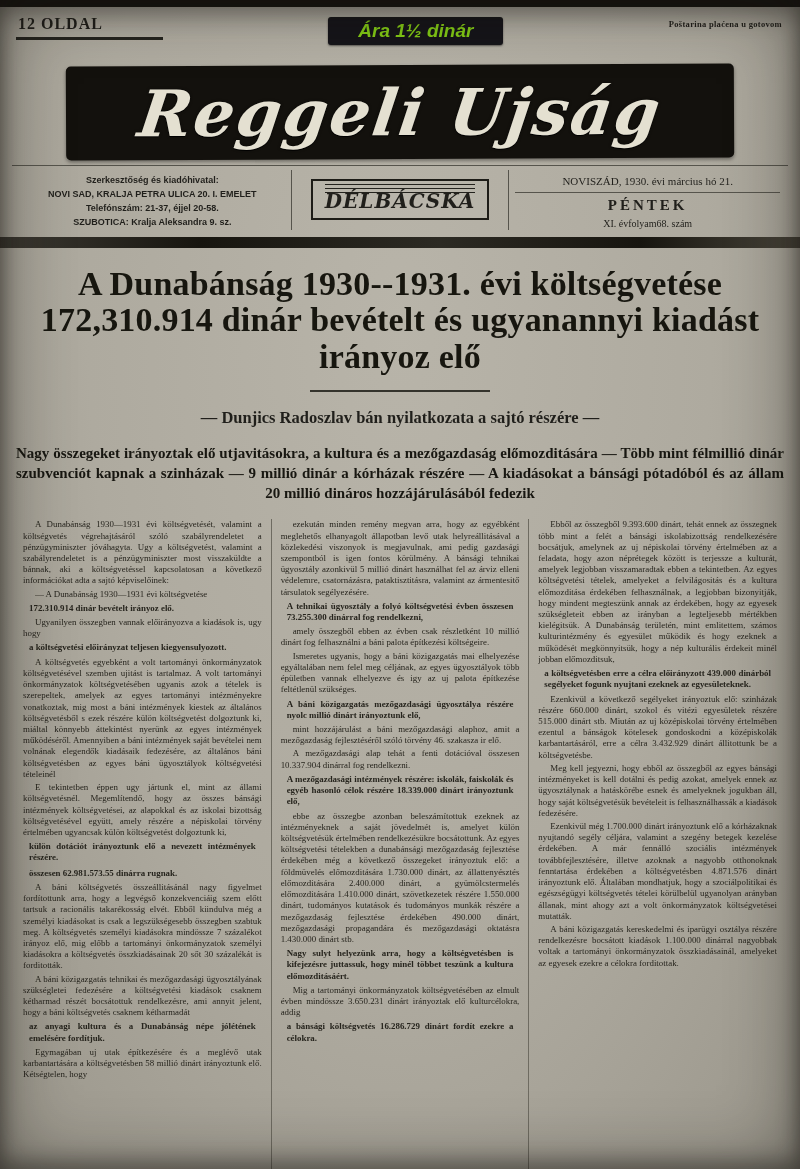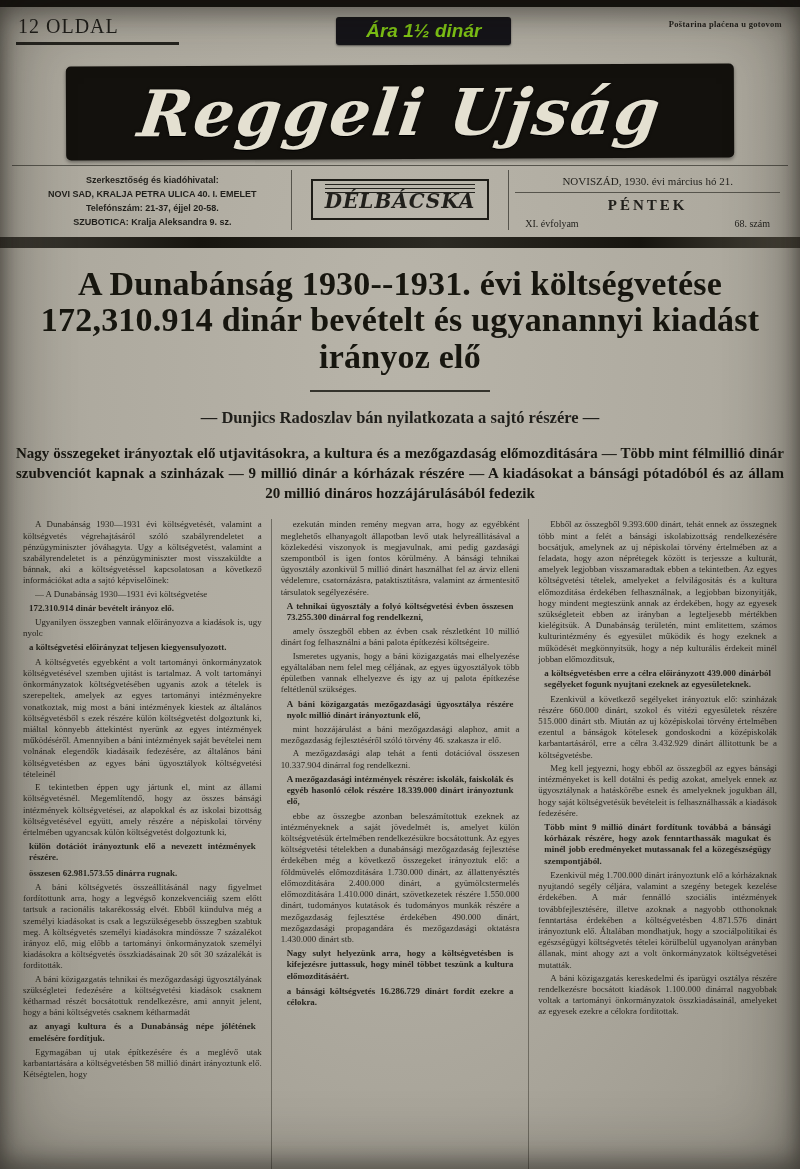--- a/index.html
+++ b/index.html
@@ -10,41 +10,41 @@
     color:#201f1b; overflow:hidden;
   }
   .page::after {
     content:""; position:absolute; inset:0; pointer-events:none;
     box-shadow: inset 0 0 70px rgba(20,18,14,.45), inset 0 14px 22px rgba(20,18,14,.35), inset 0 -10px 18px rgba(20,18,14,.3);
   }
   .top-edge { height:7px; background:#181611; }
 
   
   .topbar { display:flex; align-items:flex-start; justify-content:space-between; padding:8px 18px 0 16px; height:40px; }
-  .pages { font-weight:normal; font-size:20px; letter-spacing:1px; border-bottom:3px solid #25241f; padding:0 60px 4px 2px; }
+  .pages { font-weight:bold; font-size:16px; letter-spacing:1px; border-bottom:3px solid #25241f; padding:0 60px 4px 2px; }
   .price-badge { background:#16151a; color:#84cc16; font-family:"Liberation Sans", sans-serif; font-weight:bold; font-style:italic; font-size:19px; padding:3px 30px; border-radius:3px; margin-top:2px; box-shadow:0 1px 2px rgba(0,0,0,.5); }
   .postage { font-size:8.5px; font-weight:bold; margin-top:4px; letter-spacing:.3px; }
 
   
   .masthead { width:668px; height:94px; margin:10px auto 0; background:#13110d; border-radius:5px; display:flex; align-items:center; justify-content:center; transform:rotate(-.25deg); box-shadow:0 2px 4px rgba(0,0,0,.4); }
   .masthead-title { font-family:"DejaVu Serif", serif; font-style:italic; font-weight:bold; font-size:64px; color:#e4e0d1; transform:skewX(-8deg); letter-spacing:2px; text-shadow:0 1px 0 #000, 0 0 3px rgba(0,0,0,.6); white-space:nowrap; }
 
   .rule { border:0; border-top:1px solid #56544c; margin:6px 12px 0; }
 
   
   .infobar { display:flex; align-items:stretch; margin:4px 14px 0; }
   .info-left { flex:1.15; text-align:center; font-family:"Liberation Sans", sans-serif; font-size:9px; font-weight:bold; line-height:1.55; padding-top:4px; }
   .info-center { flex:.9; display:flex; align-items:center; justify-content:center; border-left:1px solid #56544c; border-right:1px solid #56544c; padding:4px 0; }
   .logo-box { border:2px solid #1d1c17; padding:3px 12px 5px; background:rgba(255,255,255,.05); }
   .logo-stripes { height:11px; background:repeating-linear-gradient(to bottom, #23221d 0 1.5px, transparent 1.5px 4px); margin-bottom:-6px; }
   .logo-word { font-family:"DejaVu Serif", serif; font-weight:bold; font-style:italic; font-size:20px; letter-spacing:1px; position:relative; }
   .info-right { flex:1.1; text-align:center; padding:2px 6px 0; }
   .info-date { font-size:11px; border-bottom:1px solid #56544c; padding:3px 0 5px; }
   .info-day { font-weight:bold; font-size:15px; letter-spacing:3px; padding:4px 0 2px; }
-  .info-vol-row { display:flex; justify-content:space-between; font-size:10px; padding:2px 10px 0; }
+  .info-vol-row { display:flex; justify-content:center; font-size:10px; padding:2px 10px 0; }
 
   .dark-band { height:11px; margin-top:7px; background:linear-gradient(90deg,#3d3a33 0%, #17150f 25%, #2c2a23 55%, #17150f 80%, #49453b 100%); }
 
   
   .headline { text-align:center; font-weight:bold; font-size:34px; line-height:1.08; margin:18px 20px 0; letter-spacing:.2px; color:#17160f; }
   .headline div { display:block; }
   .headline-rule { width:180px; border:0; border-top:2px solid #34332c; margin:14px auto 10px; }
   .subtitle { text-align:center; font-weight:bold; font-size:16.5px; margin:16px 20px; }
   .lead { margin:16px 16px 0; font-weight:bold; font-size:15px; line-height:1.32; text-align:justify; text-align-last:center; color:#181711; }
 
@@ -69,21 +69,21 @@
 
   <div class="masthead">
     <div class="masthead-title">Reggeli Ujság</div>
   </div>
 
   <hr class="rule">
 
   <div class="infobar">
     <div class="info-left">
       <div>Szerkesztőség és kiadóhivatal:</div>
-      <div>NOVI SAD, KRALJA PETRA ULICA 40. I. EMELET</div>
+      <div>NOVI SAD, KRALJA PETRA ULICA 20. I. EMELET</div>
       <div>Telefónszám: 21-37, éjjel 20-58.</div>
       <div>SZUBOTICA: Kralja Aleksandra 9. sz.</div>
     </div>
     <div class="info-center">
       <div class="logo-box">
         <div class="logo-stripes"></div>
         <div class="logo-word">DÉLBÁCSKA</div>
       </div>
     </div>
     <div class="info-right">
@@ -108,21 +108,21 @@
 
   <div class="subtitle">— Dunjics Radoszlav bán nyilatkozata a sajtó részére —</div>
 
   <div class="lead">Nagy összegeket irányoztak elő utjavitásokra, a kultura és a mezőgazdaság előmozditására — Több mint félmillió dinár szubvenciót kapnak a szinházak — 9 millió dinár a kórházak részére — A kiadásokat a bánsági pótadóból és az állam 20 millió dináros hozzájárulásából fedezik</div>
 
   <div class="columns">
     <div class="col">
         <p class="para">A Dunabánság 1930—1931 évi költségvetését, valamint a költségvetés végrehajtásáról szóló szabályrendeletet a pénzügyminiszter jóváhagyta. Ugy a költségvetést, valamint a szabályrendeletet is a pénzügyminiszter most visszaküldte a bánnak, aki a költségvetéssel kapcsolatosan a következő információkat adta a sajtó képviselőinek:</p>
         <p class="para">— A Dunabánság 1930—1931 évi költségvetése</p>
         <p class="para bold">172.310.914 dinár bevételt irányoz elő.</p>
-        <p class="para">Ugyanilyen összegben vannak előirányozva a kiadások is, ugy nyolc</p>
+        <p class="para">Ugyanilyen összegben vannak előirányozva a kiadások is, ugy hogy</p>
         <p class="para bold">a költségvetési előirányzat teljesen kiegyensulyozott.</p>
         <p class="para">A költségvetés egyebként a volt tartományi önkormányzatok költségvetésével szemben ujitást is tartalmaz. A volt tartományi önkormányzatok költségvetésében ugyanis azok a tételek is szerepeltek, amelyek az egyes tartományi intézményekre vonatkoztak, mig most a báni intézmények kiestek az általános költségvetésből s ezek részére külön költségvetést dolgoztunk ki, miáltal könnyebb áttekintést nyerünk az egyes intézmények működéséről. Amennyiben a báni intézmények saját bevételei nem volnának elegendők kiadásaik fedezésére, az általános báni költségvetésben az egyes báni ügyosztályok költségvetési tételeinél</p>
         <p class="para">E tekintetben éppen ugy jártunk el, mint az állami költségvetésnél. Megemlítendő, hogy az összes bánsági intézmények költségvetései, az alapokkal és az iskolai bizottság költségvetésével együtt, amely részére a népiskolai törvény értelmében ugyancsak külön költségvetést dolgoztunk ki,</p>
         <p class="para bold">külön dotációt irányoztunk elő a nevezett intézmények részére.</p>
         <p class="para bold">összesen 62.981.573.55 dinárra rugnak.</p>
         <p class="para">A báni költségvetés összeállitásánál nagy figyelmet fordítottunk arra, hogy a legvégső konzekvenciáig szem előtt tartsuk a racionális takarékosság elvét. Ebből kiindulva még a személyi kiadásokat is csak a legszükségesebb összegben szabtuk meg. A költségvetés személyi kiadásokra mindössze 7 százalékot irányoz elő, mig előbb a tartományi önkormányzatok személyi kiadásokra a költségvetés összkiadásainak 20 sőt 30 százalékát is forditották.</p>
         <p class="para">A báni közigazgatás tehnikai és mezőgazdasági ügyosztályának szükségletei fedezésére a költségvetési kiadások csaknem kétharmad részét bocsátottuk rendelkezésre, ami annyit jelent, hogy a báni költségvetés csaknem kétharmadát</p>
         <p class="para bold">az anyagi kultura és a Dunabánság népe jólétének emelésére fordítjuk.</p>
         <p class="para">Egymagában uj utak építkezésére és a meglévő utak karbantartására a költségvetésben 58 millió dinárt irányoztunk elő. Kétségtelen, hogy</p>
       </div>
@@ -130,25 +130,25 @@
         <p class="para">ezekután minden remény megvan arra, hogy az egyébként meglehetős elhanyagolt állapotban levő utak helyreállitásával a közlekedési viszonyok is megjavulnak, ami pedig gazdasági szempontból is igen fontos körülmény. A bánsági tehnikai ügyosztály azonkivül 5 millió dinárt használhat fel az árviz elleni védelemre, csatornázásra, pataktisztitásra, valamint az ármentesitő társulatok segélyezésére.</p>
         <p class="para bold">A tehnikai ügyosztály a folyó költségvetési évben összesen 73.255.300 dinárral fog rendelkezni,</p>
         <p class="para">amely összegből ebben az évben csak részletként 10 millió dinárt fog felhasználni a báni palota építkezési költségeire.</p>
         <p class="para">Ismeretes ugyanis, hogy a báni közigazgatás mai elhelyezése egyáltalában nem felel meg céljának, az egyes ügyosztályok több épületben vannak elhelyezve és igy az uj palota építkezése feltétlenül szükséges.</p>
         <p class="para bold">A báni közigazgatás mezőgazdasági ügyosztálya részére nyolc millió dinárt irányoztunk elő,</p>
         <p class="para">mint hozzájárulást a báni mezőgazdasági alaphoz, amit a mezőgazdaság fejlesztéséről szóló törvény 46. szakasza ir elő.</p>
         <p class="para">A mezőgazdasági alap tehát a fenti dotációval összesen 10.337.904 dinárral fog rendelkezni.</p>
         <p class="para bold">A mezőgazdasági intézmények részére: iskolák, faiskolák és egyéb hasonló célok részére 18.339.000 dinárt irányoztunk elő,</p>
         <p class="para">ebbe az összegbe azonban beleszámítottuk ezeknek az intézményeknek a saját jövedelmét is, amelyet külön költségvetésük értelmében rendelkezésükre bocsátottunk. Az egyes költségvetési tételekben a dunabánsági mezőgazdaság fejlesztése érdekében még a következő összegeket irányoztuk elő: a földmüvelés előmozditására 1.730.000 dinárt, az állattenyésztés előmozditására 2.400.000 dinárt, a gyümölcstermelés előmozditására 1.410.000 dinárt, szövetkezetek részére 1.550.000 dinárt, tudományos kutatások és tudományos munkák részére a mezőgazdaság fejlesztése érdekében 490.000 dinárt, mezőgazdasági propagandára és mezőgazdasági oktatásra 1.430.000 dinárt stb.</p>
         <p class="para bold">Nagy sulyt helyezünk arra, hogy a költségvetésben is kifejezésre juttassuk, hogy minél többet teszünk a kultura előmozditásáért.</p>
+        <p class="para">Mig a tartományi önkormányzatok költségvetésében az elmult évben mindössze 3.650.231 dinárt irányoztak elő kulturcélokra, addig</p>
         <p class="para bold">a bánsági költségvetés 16.286.729 dinárt fordít ezekre a célokra.</p>
       </div>
     <div class="col">
         <p class="para">Ebből az összegből 9.393.600 dinárt, tehát ennek az összegnek több mint a felét a bánsági iskolabizottság rendelkezésére bocsátjuk, amelynek az uj népiskolai törvény értelmében az a feladata, hogy azon néprétegek között is terjessze a kulturát, amelyek legjobban visszamaradtak ebben a tekintetben. Az egyes költségvetési tételek, amelyeket a felvilágositás és a kultura előmozditása érdekében felhasználnak, a legjobban bizonyitják, hogy mindent megteszünk annak az érdekében, hogy az egyesek szükségleteit ebben az irányban a legteljesebb mértékben kielégitsük. A Dunabánság területén, mint emlitettem, számos kulturintézmény és egyesület működik és hogy ezeknek a működését megkönnyitsük, hogy a nép kulturális érdekeit minél jobban előmozditsuk,</p>
         <p class="para bold">a költségvetésben erre a célra előirányzott 439.000 dinárból segélyeket fogunk nyujtani ezeknek az egyesületeknek.</p>
         <p class="para">Ezenkivül a következő segélyeket irányoztuk elő: szinházak részére 660.000 dinárt, szokol és vitézi egyesületek részére 515.000 dinárt stb. Miután az uj középiskolai törvény értelmében ezentul a bánságok kötelesek gondoskodni a középiskolák karbantartásáról, erre a célra 3.432.929 dinárt állitottunk be a költségvetésbe.</p>
         <p class="para">Meg kell jegyezni, hogy ebből az összegből az egyes bánsági intézményeket is kell dotálni és pedig azokat, amelyek ennek az ügyosztálynak a hatáskörébe esnek és amelyeknek jogukban áll, hogy saját költségvetésük bevételeit is felhasználhassák a kiadások fedezésére.</p>
-        <p class="para bold">Több mint 9 millió dinárt fordítunk továbbá a bánsági kórházak részére, hogy azok fenntarthassák magukat és minél jobb eredményeket mutassanak fel a közegészségügy szempontjából.</p>
         <p class="para">Ezenkivül még 1.700.000 dinárt irányoztunk elő a kórházaknak nyujtandó segély céljára, valamint a szegény betegek kezelése érdekében. A már fennálló szociális intézmények továbbfejlesztésére, illetve azoknak a nagyobb otthonoknak fenntartása érdekében a költségvetésben 4.871.576 dinárt irányoztunk elő. Általában mondhatjuk, hogy a szociálpolitikai és egészségügyi költségvetés tételei körülbelül ugyanolyan arányban állanak, mint ahogy azt a volt önkormányzatok költségvetései mutatták.</p>
         <p class="para">A báni közigazgatás kereskedelmi és iparügyi osztálya részére rendelkezésre bocsátott kiadások 1.100.000 dinárral nagyobbak voltak a tartományi önkormányzatok összkiadásainál, amelyeket az egyesek ezekre a célokra forditottak.</p>
       </div>
   </div>
 </div>
 
 </body></html>

